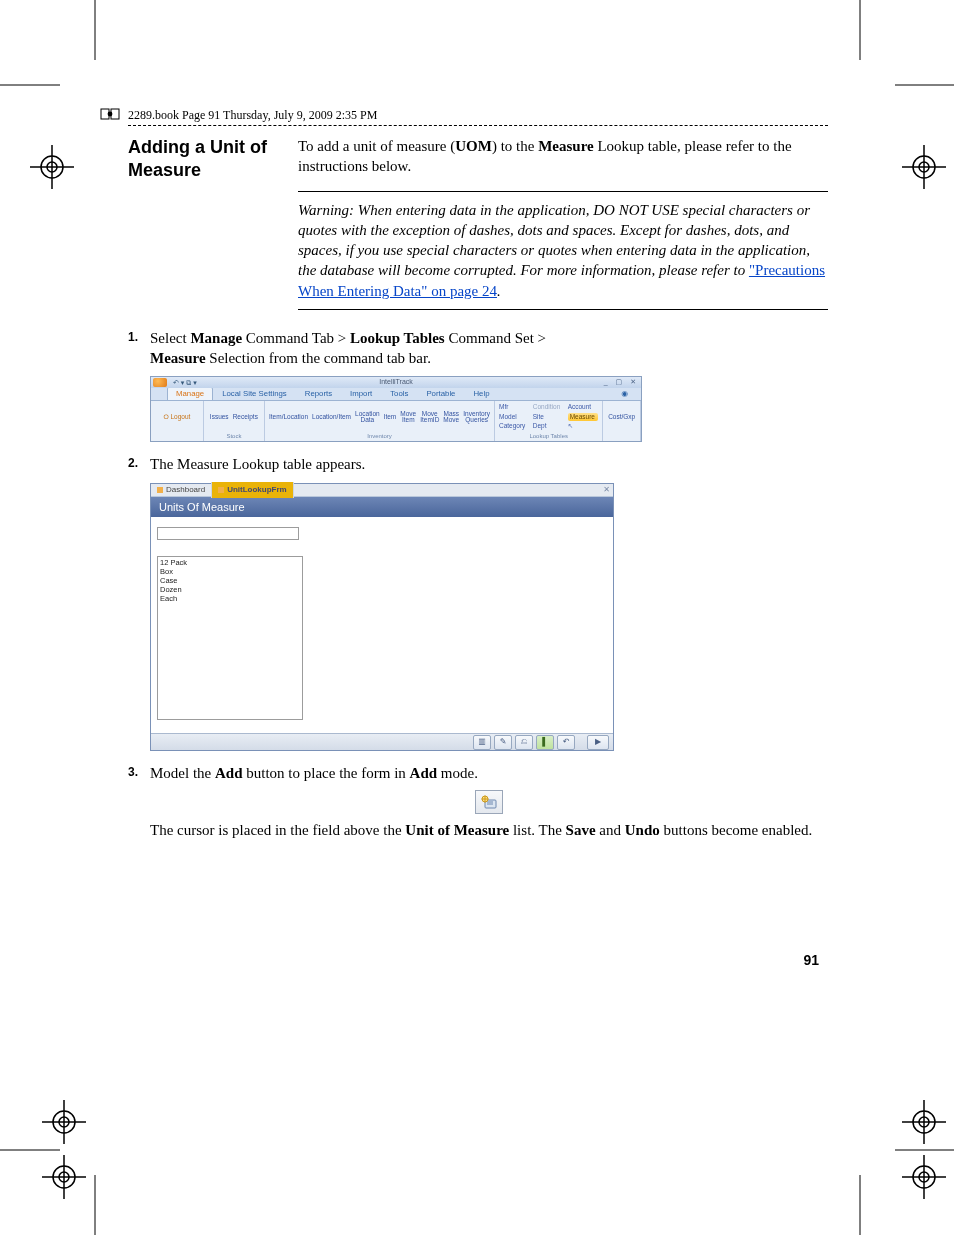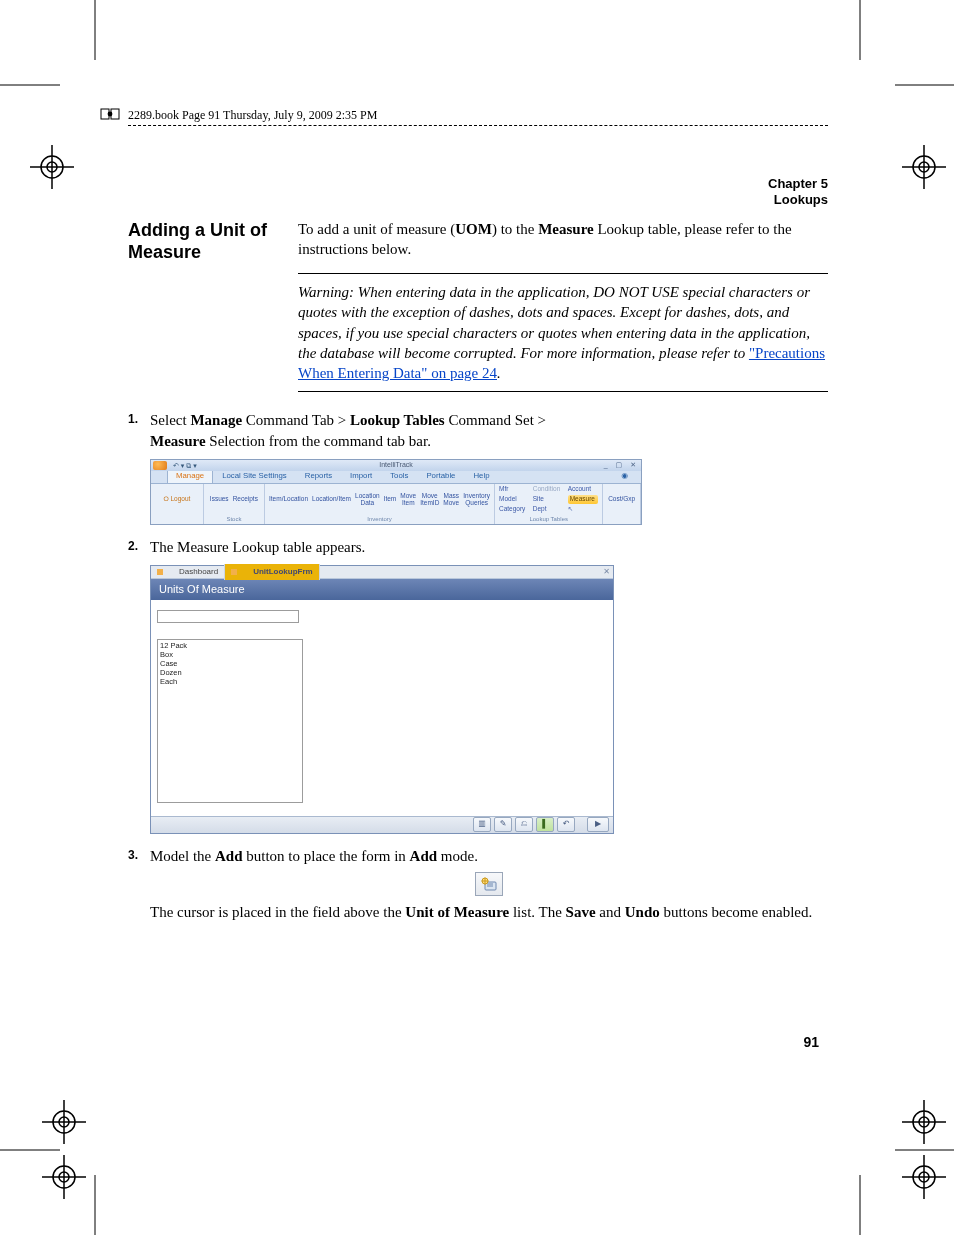--- a/index.html
+++ b/index.html
@@ -51,21 +51,21 @@
   .ribbon .strip { height: 40px; background: #e9f0f9; display: flex; font-size: 6.5px; color: #3c59a7; }
   .ribbon .group { border-right: 1px solid #bccbe2; display: flex; flex-direction: column; justify-content: flex-end; padding: 2px 4px 1px 4px; position: relative; }
   .ribbon .group .lbl { text-align: center; color: #7088ad; font-size: 6px; margin-top: 1px; }
   .ribbon .group .cells { display: flex; gap: 4px; flex: 1; align-items: center; justify-content: center; }
   .ribbon .cell { text-align: center; color: #3353a0; line-height: 1.0; }
   .ribbon .lookup-grid { display: grid; grid-template-columns: auto auto auto; row-gap: 1px; column-gap: 6px; font-size: 6.5px; }
   .ribbon .hl { background: linear-gradient(#ffe08a,#ffc733); color: #6b4a00; padding: 0 2px; border-radius: 2px; }
   
   .uom { width: 462px; border: 1px solid #7a91b7; font-family: "Segoe UI", Tahoma, sans-serif; font-size: 8px; }
   .uom .tabbar { height: 12px; background: #e5eaf1; border-bottom: 1px solid #b9c7db; display: flex; align-items: center; position: relative; }
-  .uom .tabbar .t { padding: 0 6px; height: 16px; line-height: 12px; border-right: 1px solid #ccd6e4; color: #444; display: flex; align-items: center; gap: 16px; }
+  .uom .tabbar .t { padding: 0 6px; height: 16px; line-height: 12px; border-right: 1px solid #ccd6e4; color: #444; display: flex; align-items: center; gap: 3px; }
   .uom .tabbar .t .ic { width: 6px; height: 6px; background: #f2b04a; display: inline-block; }
   .uom .tabbar .t.active { background: #eab308; font-weight: bold; color: #434970; }
   .uom .tabbar .close { position: absolute; right: 3px; top: 1px; color: #7a8aa6; font-size: 8px; }
   .uom .header { background: linear-gradient(#6d86b6,#4a669b); color: #fff; font-size: 11px; padding: 3px 8px; font-family: "Segoe UI Light","Segoe UI",sans-serif; }
   .uom .panel { background: #fff; height: 200px; padding: 10px 6px 6px 6px; position: relative; }
   .uom .input { width: 140px; height: 11px; border: 1px solid #9c9c9c; margin-bottom: 4px; background: #fff; }
   .uom .list { width: 140px; height: 160px; border: 1px solid #9c9c9c; font-size: 7.5px; padding: 1px 2px; line-height: 1.2; background: #fff; color: #222; margin-top: 16px; }
   .uom .statusbar { height: 16px; background: linear-gradient(#e8edf4,#d4dce8); border-top: 1px solid #aab9cf; display: flex; justify-content: flex-end; align-items: center; padding: 0 4px; gap: 3px; }
   .uom .btn { width: 16px; height: 13px; border: 1px solid #97a8c0; background: linear-gradient(#f7f9fc,#dde5f0); border-radius: 2px; display: flex; align-items: center; justify-content: center; font-size: 8px; color: #4a5f84; }
   .uom .btn.primary { width: 20px; }
@@ -146,24 +146,20 @@
       <svg width="22" height="16" viewBox="0 0 22 16">
           <rect x="1" y="3" width="8" height="10" fill="none" stroke="#000"></rect>
           <rect x="11" y="3" width="8" height="10" fill="none" stroke="#000"></rect>
           <circle cx="10" cy="8" r="2.4" fill="#000"></circle>
         </svg>
     </span>
     <div class="header-line">2289.book  Page 91  Thursday, July 9, 2009  2:35 PM</div>
     <hr class="header-dashes">
   </div>
 
-  <div class="chapter-block">
-    <div>Chapter 5</div>
-    <div>Lookups</div>
-  </div>
 
   <div class="content">
     <div class="two-col">
       <div class="margin-head">Adding a Unit of Measure</div>
       <div class="body-col">
         <p>
           <span>To add a unit of measure (</span><b>UOM</b><span>) to the </span><b>Measure</b><span> Lookup table, please refer to the instructions below.</span>
         </p>
         <div class="rules">
           <span>Warning:   When entering data in the application, DO NOT USE special characters or quotes with the exception of dashes, dots and spaces. Except for dashes, dots, and spaces, if you use special characters or quotes when entering data in the application, the database will become corrupted. For more information, please refer to </span>

